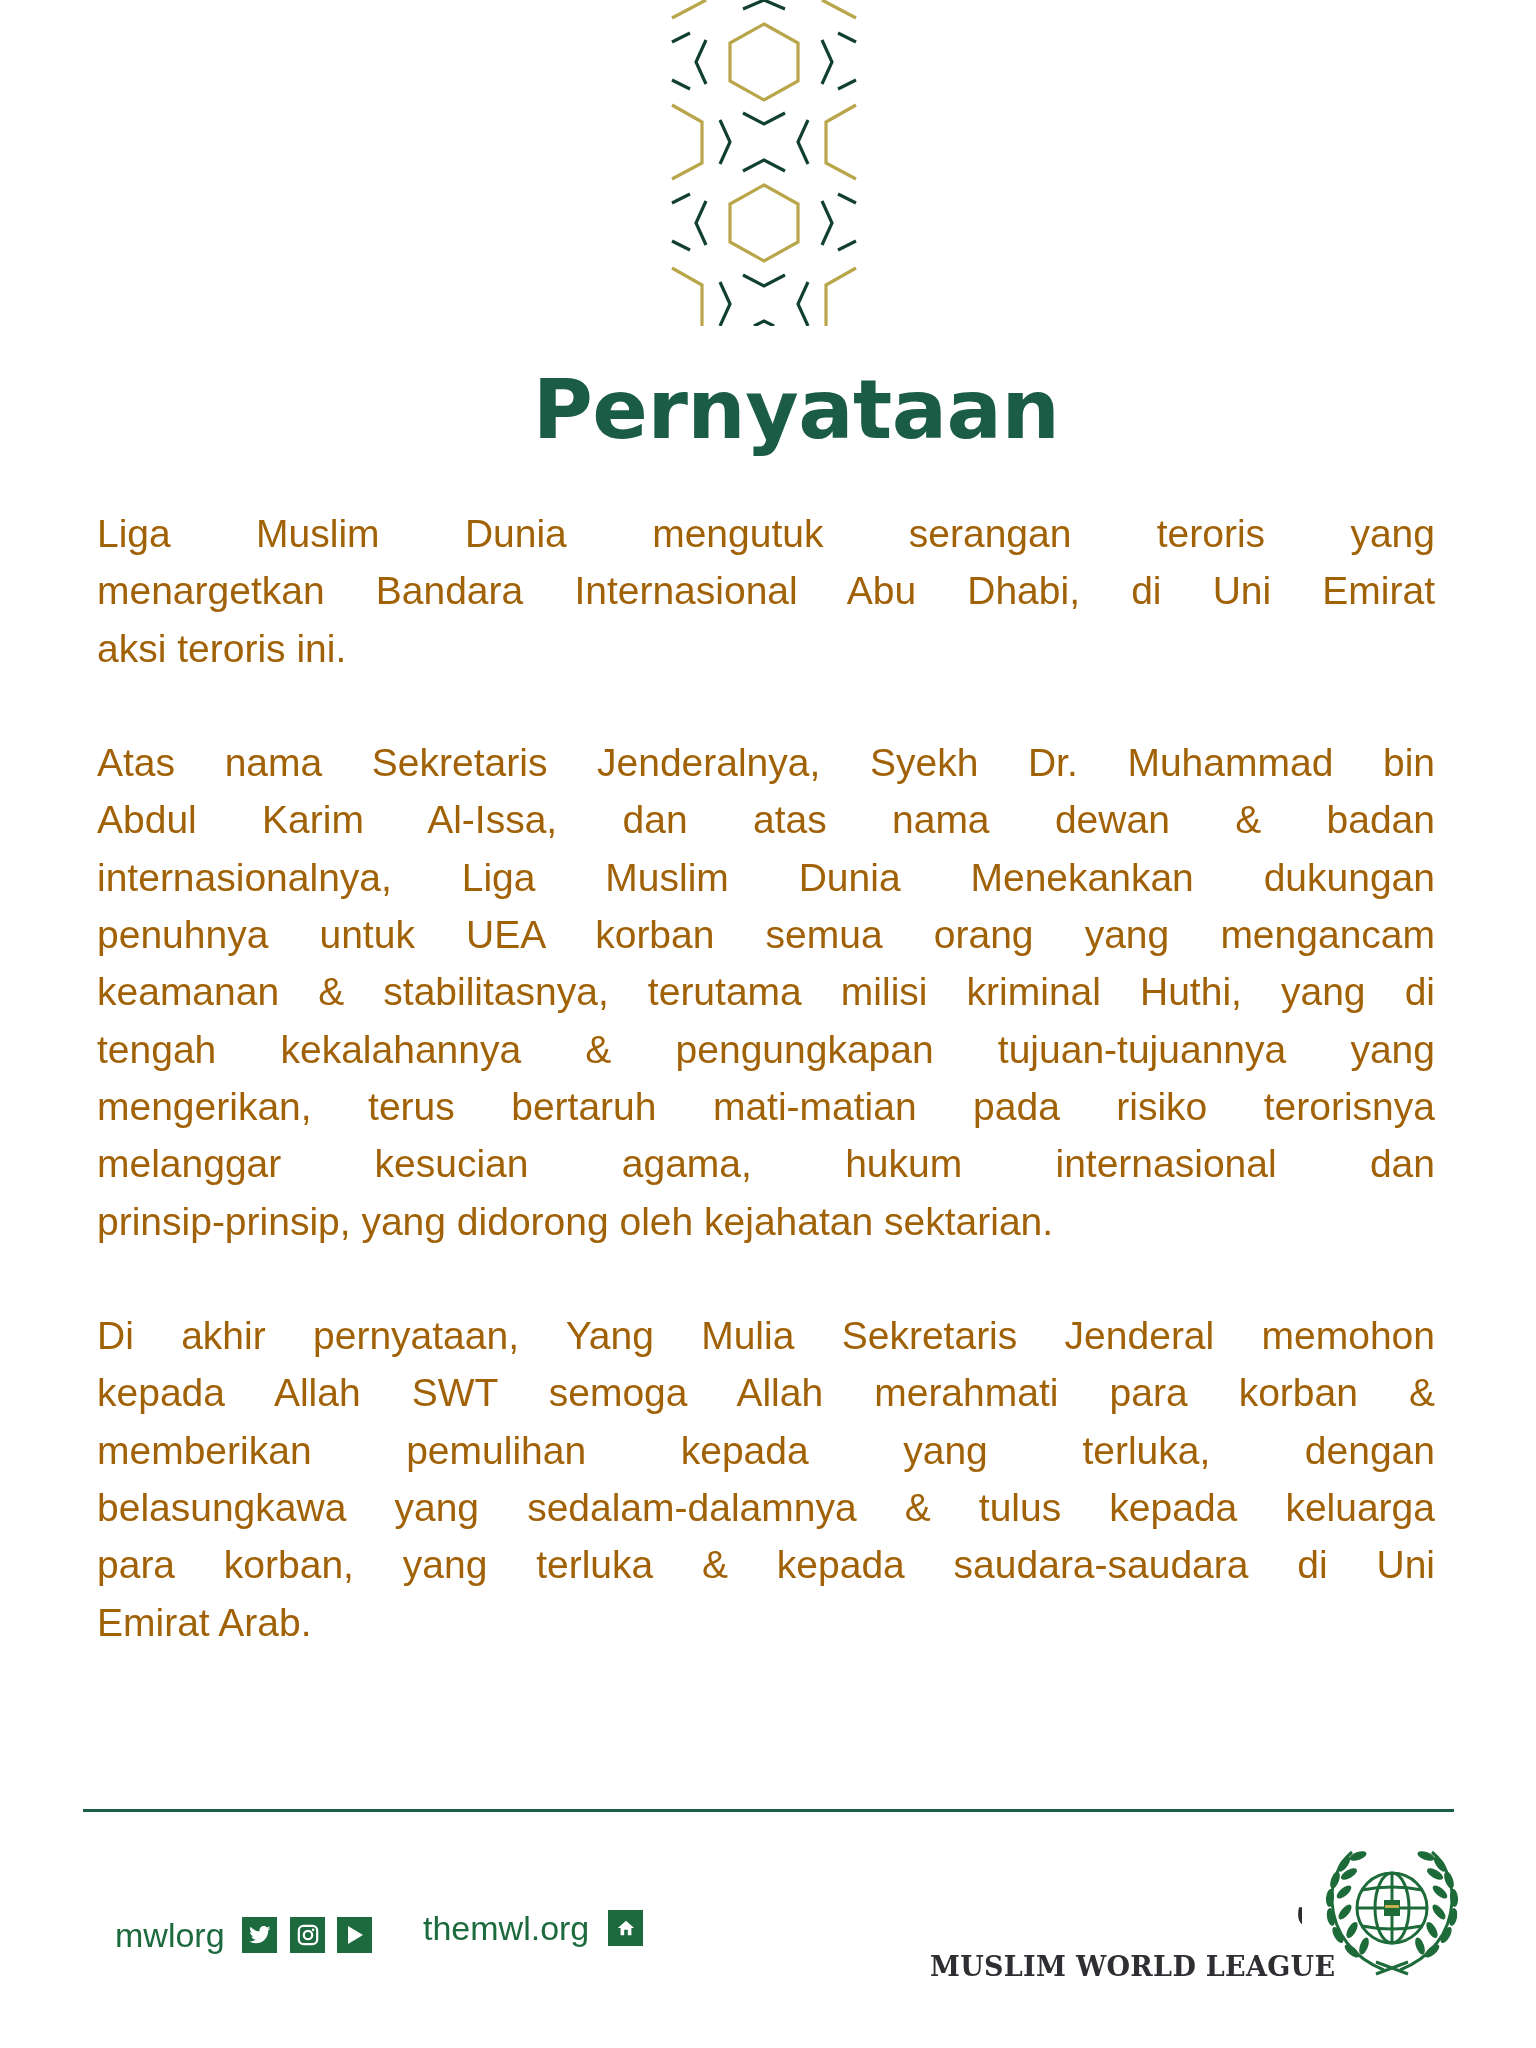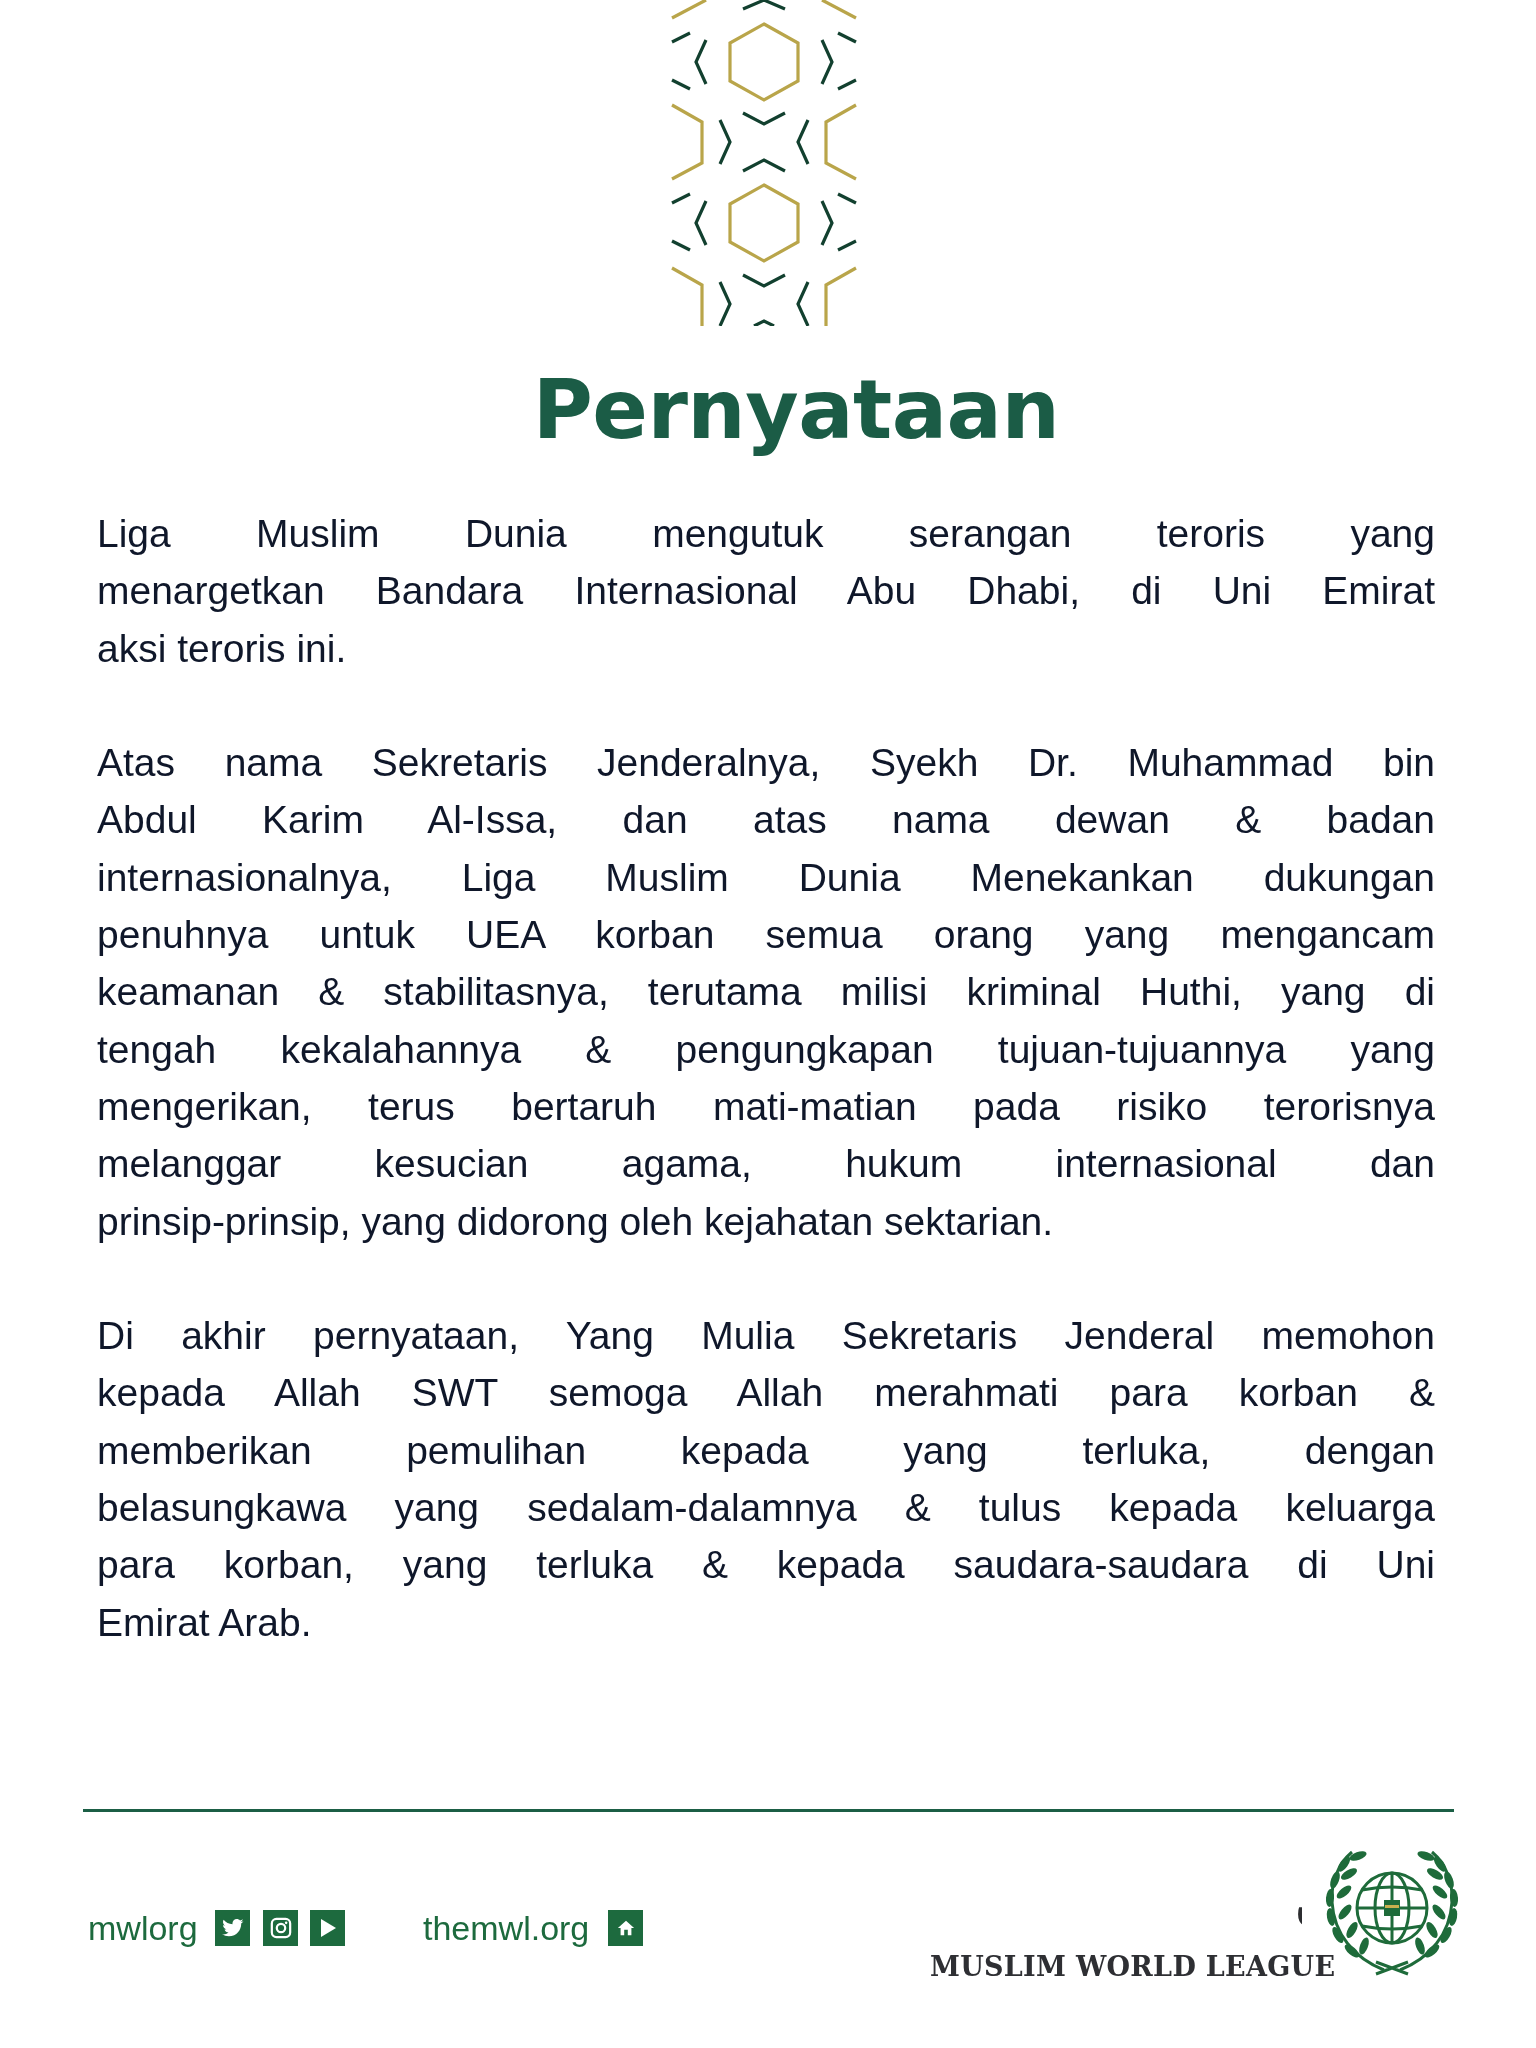--- a/index.html
+++ b/index.html
@@ -3,21 +3,21 @@
 <meta charset="utf-8">
 <style>
   html, body { margin: 0; padding: 0; background: #ffffff; }
   body { width: 1536px; height: 2048px; position: relative; overflow: hidden; font-family: "Liberation Sans", sans-serif; }
   .pattern { position: absolute; left: 668px; top: 0; width: 196px; height: 326px; }
   .title {
     position: absolute; left: 0; width: 1536px; top: 355px;
     text-align: center; font-family: "DejaVu Sans", sans-serif; font-weight: bold;
     font-size: 82px; line-height: 110px; color: #1b5c46; letter-spacing: -0.5px; margin-left: 28px;
   }
-  .body-text { position: absolute; left: 97px; width: 1338px; top: 505px; color: #0f172a; font-size: 39px; line-height: 57.3px; }
+  .body-text { position: absolute; left: 97px; width: 1338px; top: 505px; color: #a16207; font-size: 39px; line-height: 57.3px; }
   .para { margin: 0 0 57.3px 0; }
   .line { display: block; white-space: nowrap; text-align: justify; text-align-last: justify; height: 57.3px; overflow: visible; }
   .line.last { text-align: left; text-align-last: left; }
   .rule { position: absolute; left: 83px; top: 1809px; width: 1371px; height: 3px; background: #1b5e45; }
   .social { position: absolute; top: 1905px; height: 46px; display: flex; align-items: center; }
   .social-text { font-size: 34px; color: #1d6a3e; line-height: 46px; }
   .sq { width: 35px; height: 36px; background: #1d6a3e; display: inline-flex; align-items: center; justify-content: center; position: absolute; top: 5px; }
   .sq svg { display: block; }
   .ar-logo { position: absolute; left: 930px; top: 1846px; width: 372px; height: 92px; }
   .mwl-label {
@@ -92,21 +92,21 @@
     <span class="line">kepada Allah SWT semoga Allah merahmati para korban &amp;</span>
     <span class="line">memberikan pemulihan kepada yang terluka, dengan</span>
     <span class="line">belasungkawa yang sedalam-dalamnya &amp; tulus kepada keluarga</span>
     <span class="line">para korban, yang terluka &amp; kepada saudara-saudara di Uni</span>
     <span class="line last">Emirat Arab.</span>
   </div>
 </div>
 
 <div class="rule"></div>
 
-<div class="social" style="left:88px; width:260px;">
+<div class="social" style="left:115px; width:260px;margin-top:7px;">
   <span class="social-text">mwlorg</span>
   <span class="sq" style="left:127px;">
     <svg width="22" height="18" viewBox="0 0 24 20">
         <path fill="#ffffff" d="M23.6 2.4c-.9.4-1.8.6-2.8.7 1-.6 1.8-1.5 2.1-2.7-.9.6-2 1-3.1 1.2C18.9.6 17.6 0 16.2 0c-2.7 0-4.8 2.2-4.8 4.8 0 .4 0 .8.1 1.1C7.5 5.7 3.9 3.8 1.6.9c-.4.7-.7 1.6-.7 2.4 0 1.7.9 3.2 2.2 4-.8 0-1.5-.2-2.2-.6v.1c0 2.3 1.7 4.3 3.9 4.7-.4.1-.8.2-1.3.2-.3 0-.6 0-.9-.1.6 1.9 2.4 3.3 4.5 3.4-1.7 1.3-3.7 2.1-6 2.1-.4 0-.8 0-1.2-.1C2.1 18.4 4.6 19.2 7.4 19.2c8.9 0 13.7-7.4 13.7-13.7v-.6c1-.7 1.8-1.5 2.5-2.5z"></path>
       </svg>
   </span>
   <span class="sq" style="left:175px;">
     <svg width="22" height="22" viewBox="0 0 24 24">
         <rect x="2" y="2" width="20" height="20" rx="5" fill="none" stroke="#ffffff" stroke-width="2.4"></rect>
         <circle cx="12" cy="12" r="4.6" fill="none" stroke="#ffffff" stroke-width="2.4"></circle>

